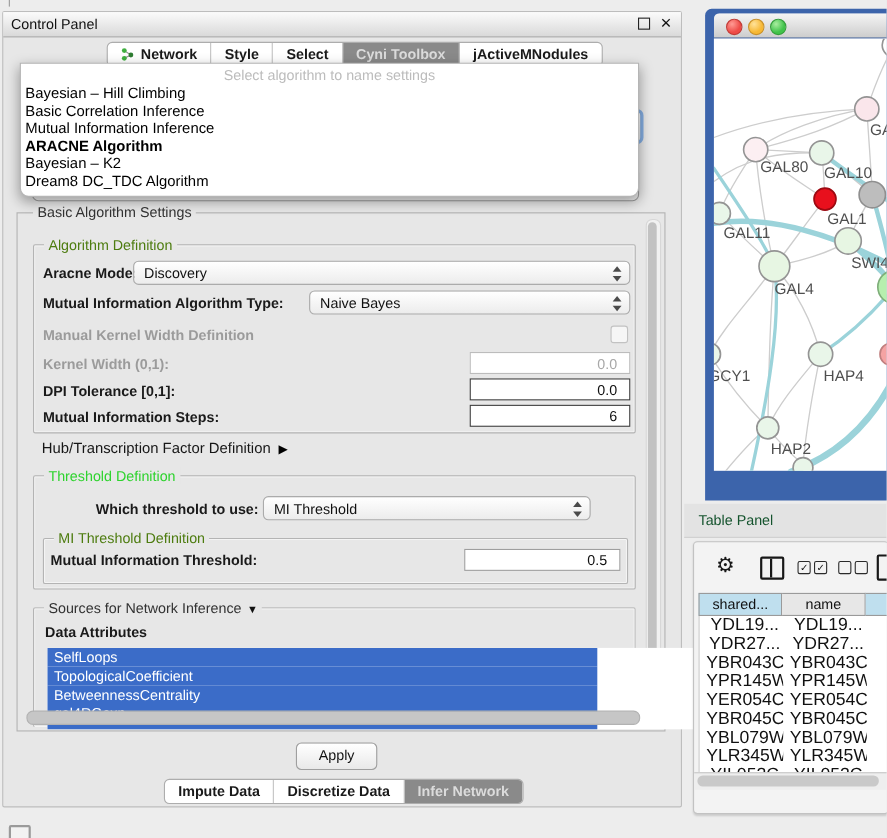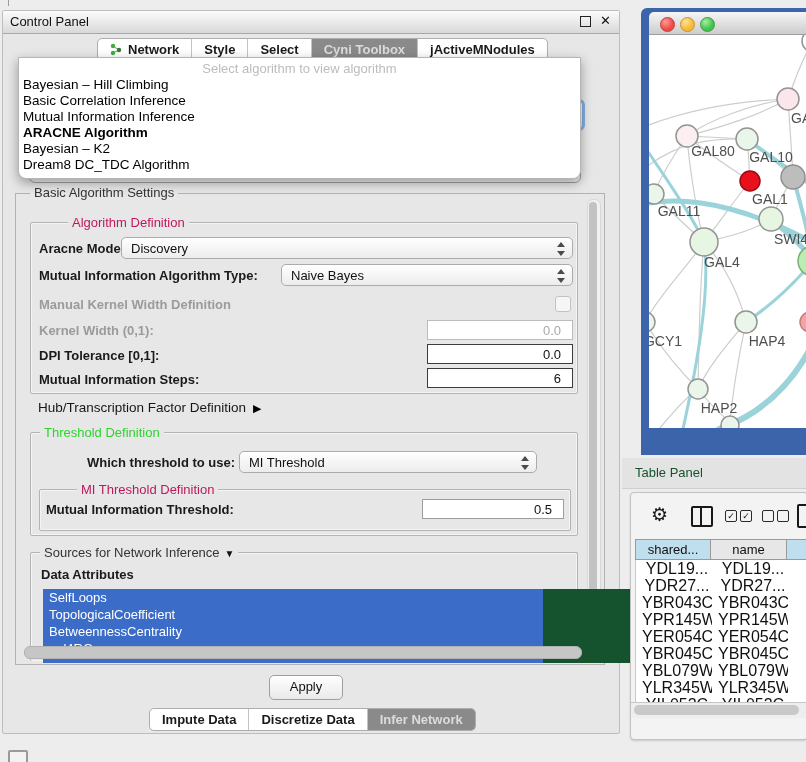--- a/index.html
+++ b/index.html
@@ -47,21 +47,21 @@
   .algo-item{font-size:13.5px;color:#000;height:16px;line-height:16px;padding-left:4px;white-space:nowrap;}
   .algo-item.bold{font-weight:bold;}
   
   .settings{
     position:absolute;left:12px;top:182px;width:588px;height:470px;
     background:#e7e7e7;border:1px solid #b3b3b3;
   }
   .group{position:absolute;border:1px solid #b4b4b4;border-radius:2px;box-shadow:inset 0 0 0 1px #f4f4f4;}
   .group-title{position:absolute;top:-8px;left:9px;background:#e7e7e7;padding:0 4px;font-size:13px;white-space:nowrap;}
   .t-black{color:#333;}
-  .t-blue{color:#be185d;margin-left:28px;}
+  .t-blue{color:#4d7c0f;}
   .t-green{color:#2ed32e;}
   .lbl{position:absolute;font-size:13px;font-weight:bold;color:#1a1a1a;white-space:nowrap;}
   .lbl.disabled{color:#9b9b9b;}
   .combo{
     position:absolute;height:22px;border:1px solid #ababab;border-radius:5px;
     background:linear-gradient(#ffffff,#ececec);
     font-size:13px;color:#111;line-height:22px;padding-left:9px;box-sizing:border-box;
   }
   .combo .spin{position:absolute;right:7px;top:3px;width:9px;height:16px;}
   .combo .spin::before{content:"";position:absolute;left:1px;top:1px;border-left:4px solid transparent;border-right:4px solid transparent;border-bottom:5px solid #4a4a4a;}
@@ -72,21 +72,21 @@
   }
   .tfield.dark{border:1.5px solid #3c3c3c;}
   .tfield.soft{border:1px solid #9e9e9e;}
   .tfield.disabled{border:1px solid #bcbcbc;color:#a8a8a8;}
   .checkbox{position:absolute;width:14px;height:14px;border:1px solid #c2c2c2;border-radius:3px;background:#f6f6f6;}
   .arrow-right{display:inline-block;margin-left:7px;font-size:11px;color:#000;}
   .arrow-down{display:inline-block;margin-left:5px;font-size:10px;color:#111;}
   .vscroll{position:absolute;right:3px;top:5px;width:12px;height:458px;background:#f1f1f1;border:1px solid #d7d7d7;border-radius:6px;}
   .vscroll-thumb{position:absolute;left:1px;top:2px;width:8px;height:438px;background:#c2c2c2;border-radius:5px;}
   .hscroll-thumb{position:absolute;left:8px;top:452px;width:556px;height:11px;background:#c6c6c6;border-radius:6px;border:1px solid #b2b2b2;}
-  .attr-list{position:absolute;left:12px;top:36px;width:608px;height:74px;background:#14532d;overflow:hidden;}
+  .attr-list{position:absolute;left:12px;top:36px;width:608px;height:74px;background:#ffffff;overflow:hidden;}
   .attr-item{width:500px;height:17px;line-height:17px;background:#3b6cc8;color:#fff;font-size:13px;padding-left:6px;box-sizing:border-box;}
   .attr-vscroll{position:absolute;right:3px;top:2px;width:11px;height:68px;background:#fafafa;border-radius:6px;border:1px solid #e0e0e0;}
   .attr-vthumb{position:absolute;left:1px;top:1px;width:7px;height:62px;background:#d6d6d6;border-radius:4px;}
   .apply-btn{
     position:absolute;left:266px;top:664px;width:72px;height:23px;
     background:linear-gradient(#ffffff,#e9e9e9);border:1px solid #9f9f9f;border-radius:5px;
     font-size:13px;color:#111;text-align:center;line-height:22px;
   }
   .bottom-tabs{left:146px;top:697px;}
   
@@ -169,21 +169,21 @@
       </div>
     <div class="seg">
         <span>jActiveMNodules</span>
       </div>
   </div>
 
   <div class="behind-combo"></div>
   <div class="focus-combo"></div>
 
   <div class="algo-popup">
-    <div class="algo-placeholder">Select algorithm to view algorithm</div>
+    <div class="algo-placeholder">Select algorithm to name settings</div>
     <div class="algo-item">Bayesian – Hill Climbing</div>
     <div class="algo-item">Basic Correlation Inference</div>
     <div class="algo-item">Mutual Information Inference</div>
     <div class="algo-item bold">ARACNE Algorithm</div>
     <div class="algo-item">Bayesian – K2</div>
     <div class="algo-item">Dream8 DC_TDC Algorithm</div>
   </div>
 
   <div class="settings">
     <span class="group-title t-black" style="top:-9px;left:14px;">Basic Algorithm Settings</span>

